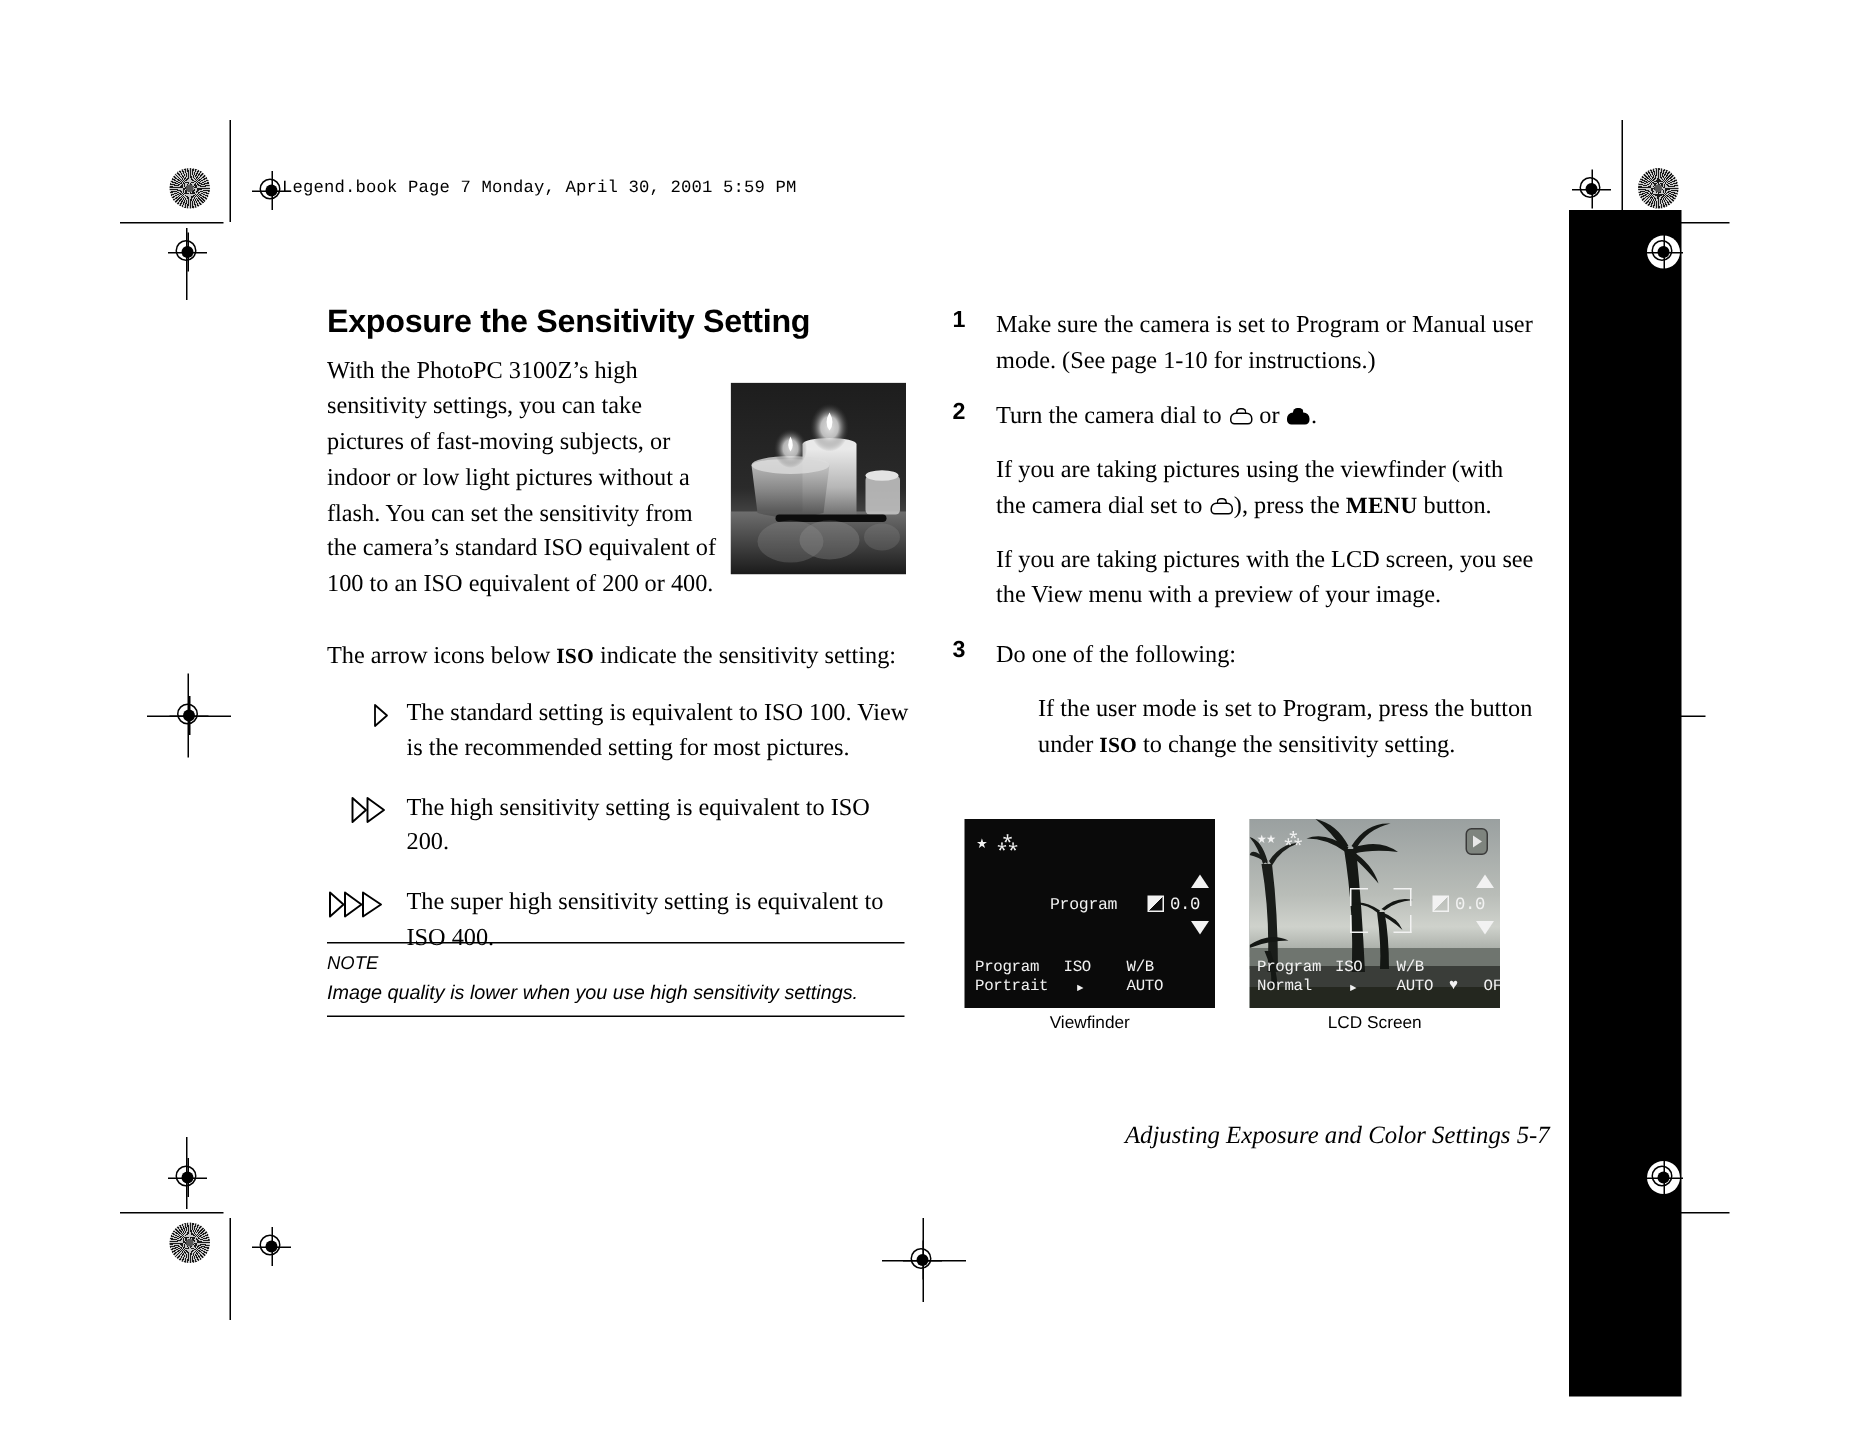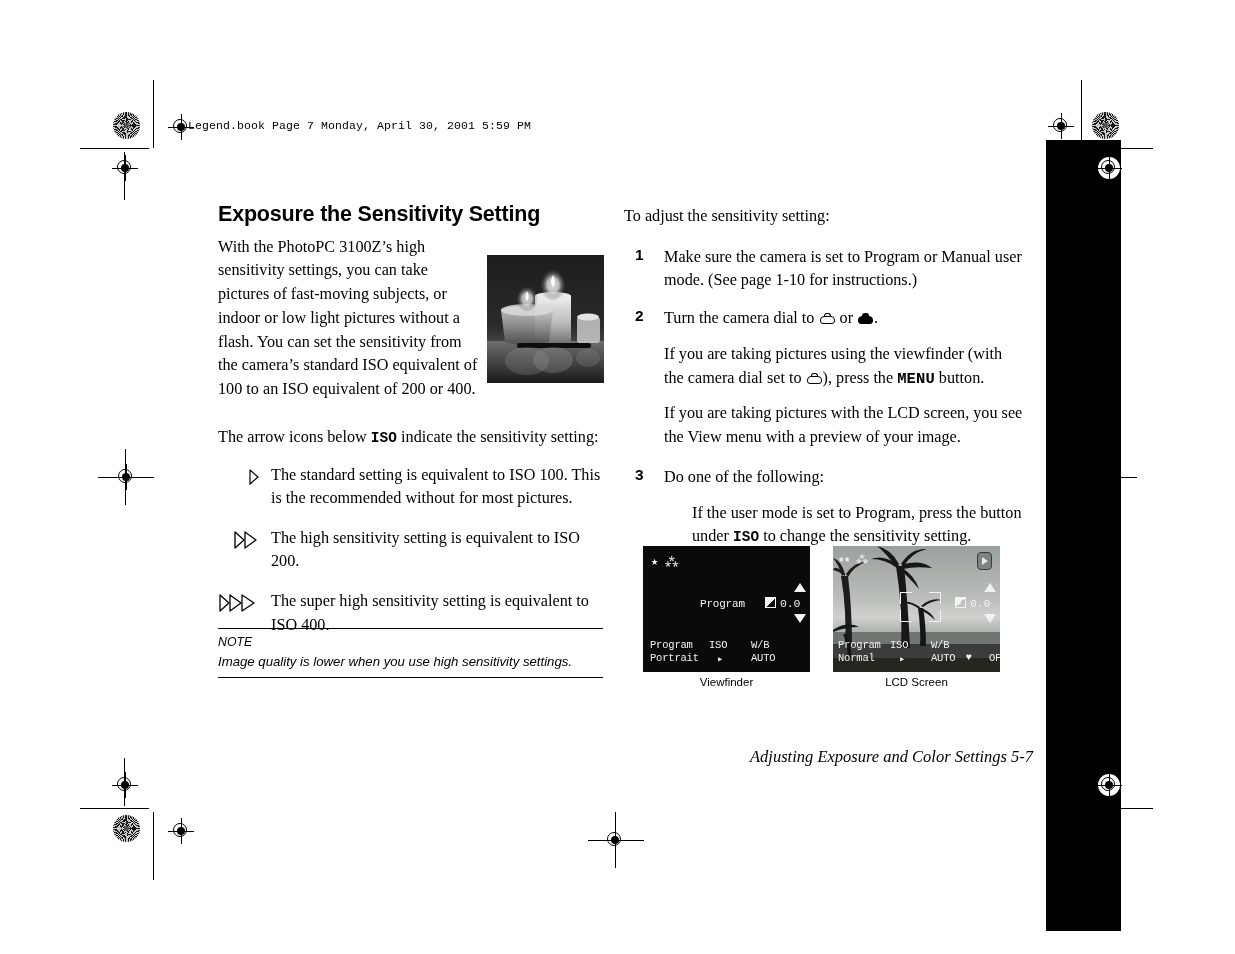--- a/index.html
+++ b/index.html
@@ -133,21 +133,21 @@
   }
 
   p.body {
     font-size: 16.2px;
     line-height: 1.465;
     margin: 0 0 13px 0;
     text-align: left;
   }
 
   .sans-inline {
-    font-family: Liberation Mono, monospace;
+    font-family: Liberation Serif, serif;
     font-weight: bold;
     font-size: 14.4px;
     letter-spacing: 0.1px;
   }
 
   
   #candle-photo {
     position: absolute;
     left: 487px;
     top: 255px;
@@ -528,21 +528,21 @@
   </p>
 
   <div style="margin-top:14px;">
 
     <div class="arrow-item">
       <span class="arrow-glyph" style="left:30px;">
         <svg width="12" height="18" viewBox="0 0 12 18" aria-hidden="true">
           <path d="M2 2 L10 9 L2 16 Z" fill="none" stroke="#000" stroke-width="1.2" stroke-linejoin="round"></path>
         </svg>
       </span>
-      <p>The standard setting is equivalent to ISO 100. This is the recommended without for most pictures.</p>
+      <p>The standard setting is equivalent to ISO 100. View is the recommended setting for most pictures.</p>
     </div>
 
     <div class="arrow-item">
       <span class="arrow-glyph" style="left:15px;">
         <svg width="30" height="22" viewBox="0 0 30 22" aria-hidden="true">
           <path d="M2 3 L11 11 L2 19 Z" fill="none" stroke="#000" stroke-width="1.3" stroke-linejoin="round"></path>
           <path d="M12 3 L23 11 L12 19 Z" fill="none" stroke="#000" stroke-width="1.3" stroke-linejoin="round"></path>
         </svg>
       </span>
       <p>The high sensitivity setting is equivalent to ISO 200.</p>
@@ -562,21 +562,20 @@
   </div>
 </div>
 
 <div id="note-block">
   <div id="note-label">NOTE</div>
   <div id="note-text">Image quality is lower when you use high sensitivity settings.</div>
 </div>
 
 <div id="right-col">
 
-  <p class="body" style="margin-bottom:17px;">To adjust the sensitivity setting:</p>
 
   <div class="step">
     <span class="step-num">1</span>
     <p>Make sure the camera is set to Program or Manual user mode. (See page 1-10 for instructions.)</p>
   </div>
 
   <div class="step" style="margin-bottom:6px;">
     <span class="step-num">2</span>
     <p>
       <span>Turn the camera dial to </span><span class="dial-icon"><span class="bump"></span><span class="body"></span></span><span> or </span><span class="dial-icon filled"><span class="bump"></span><span class="body"></span></span><span>.</span>

